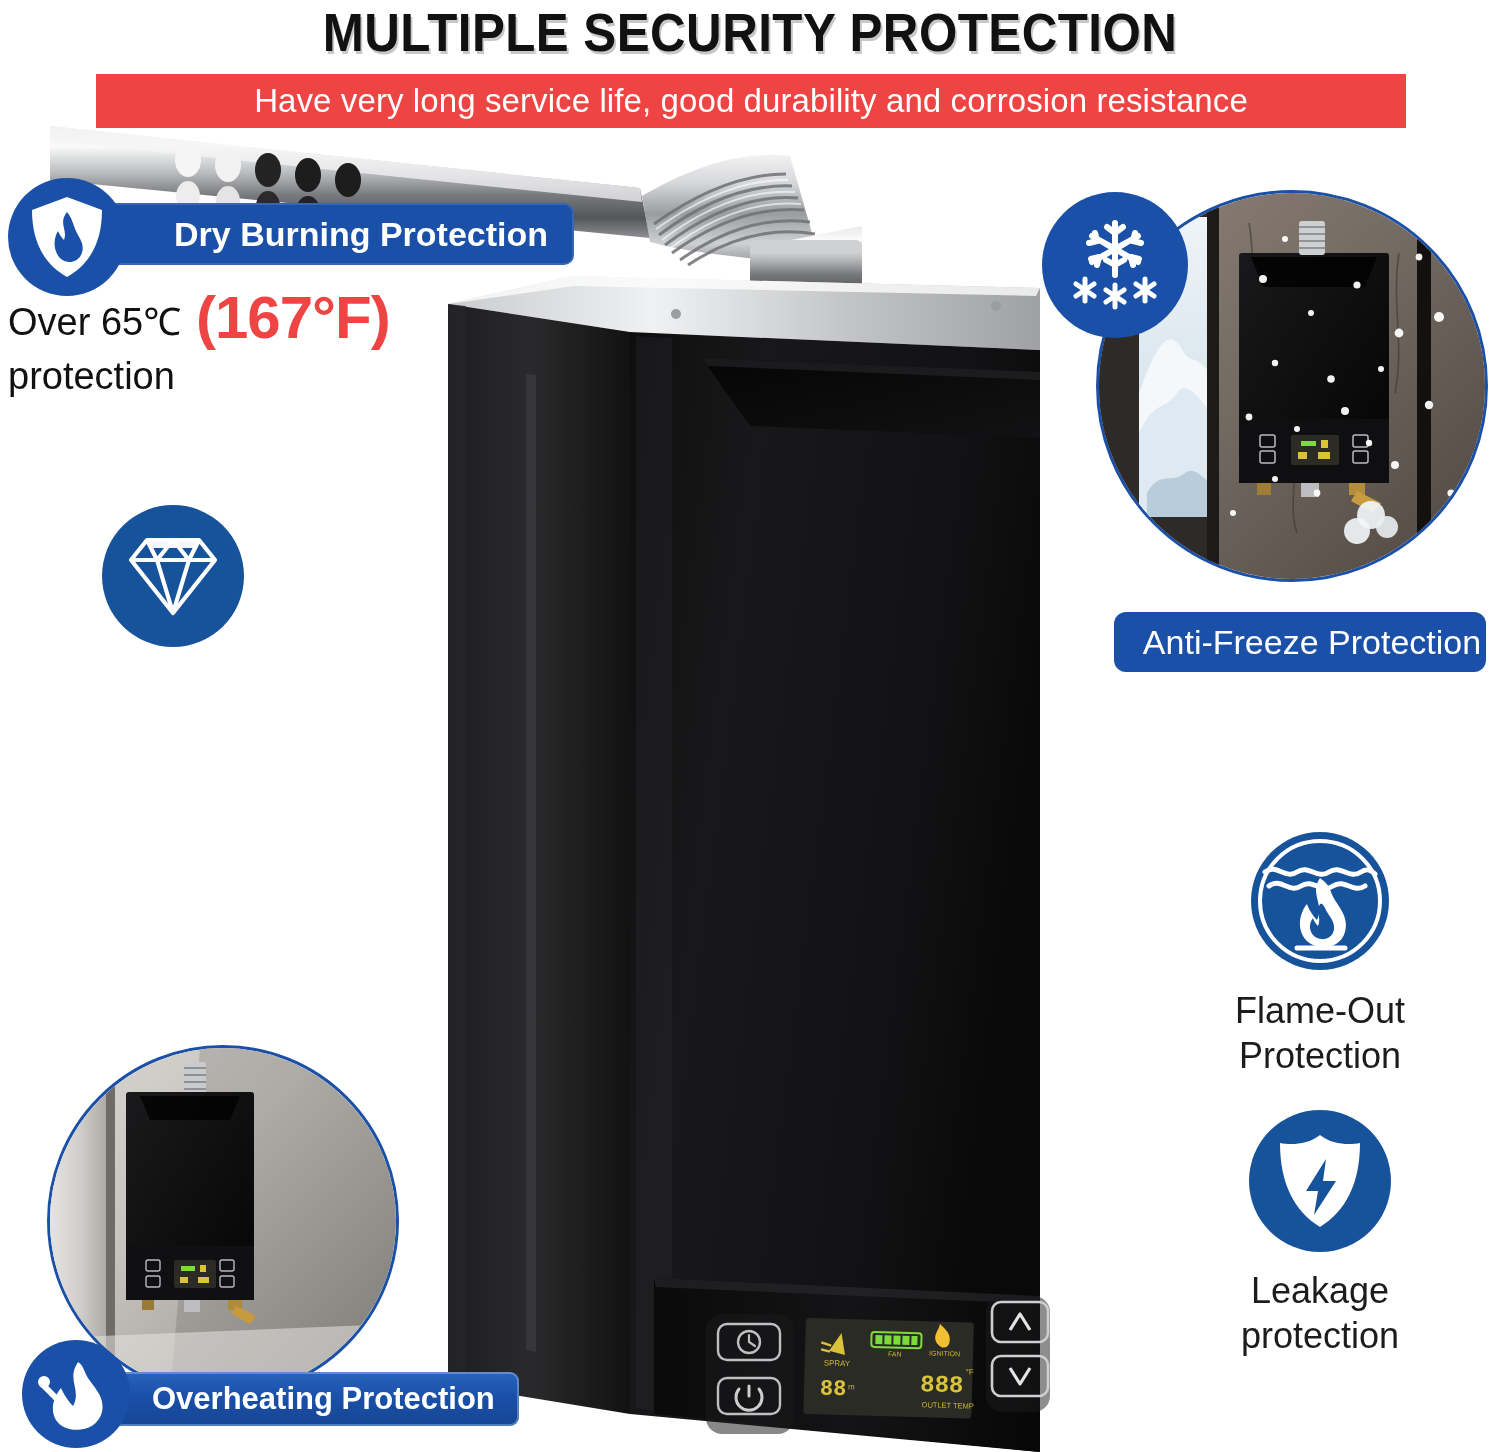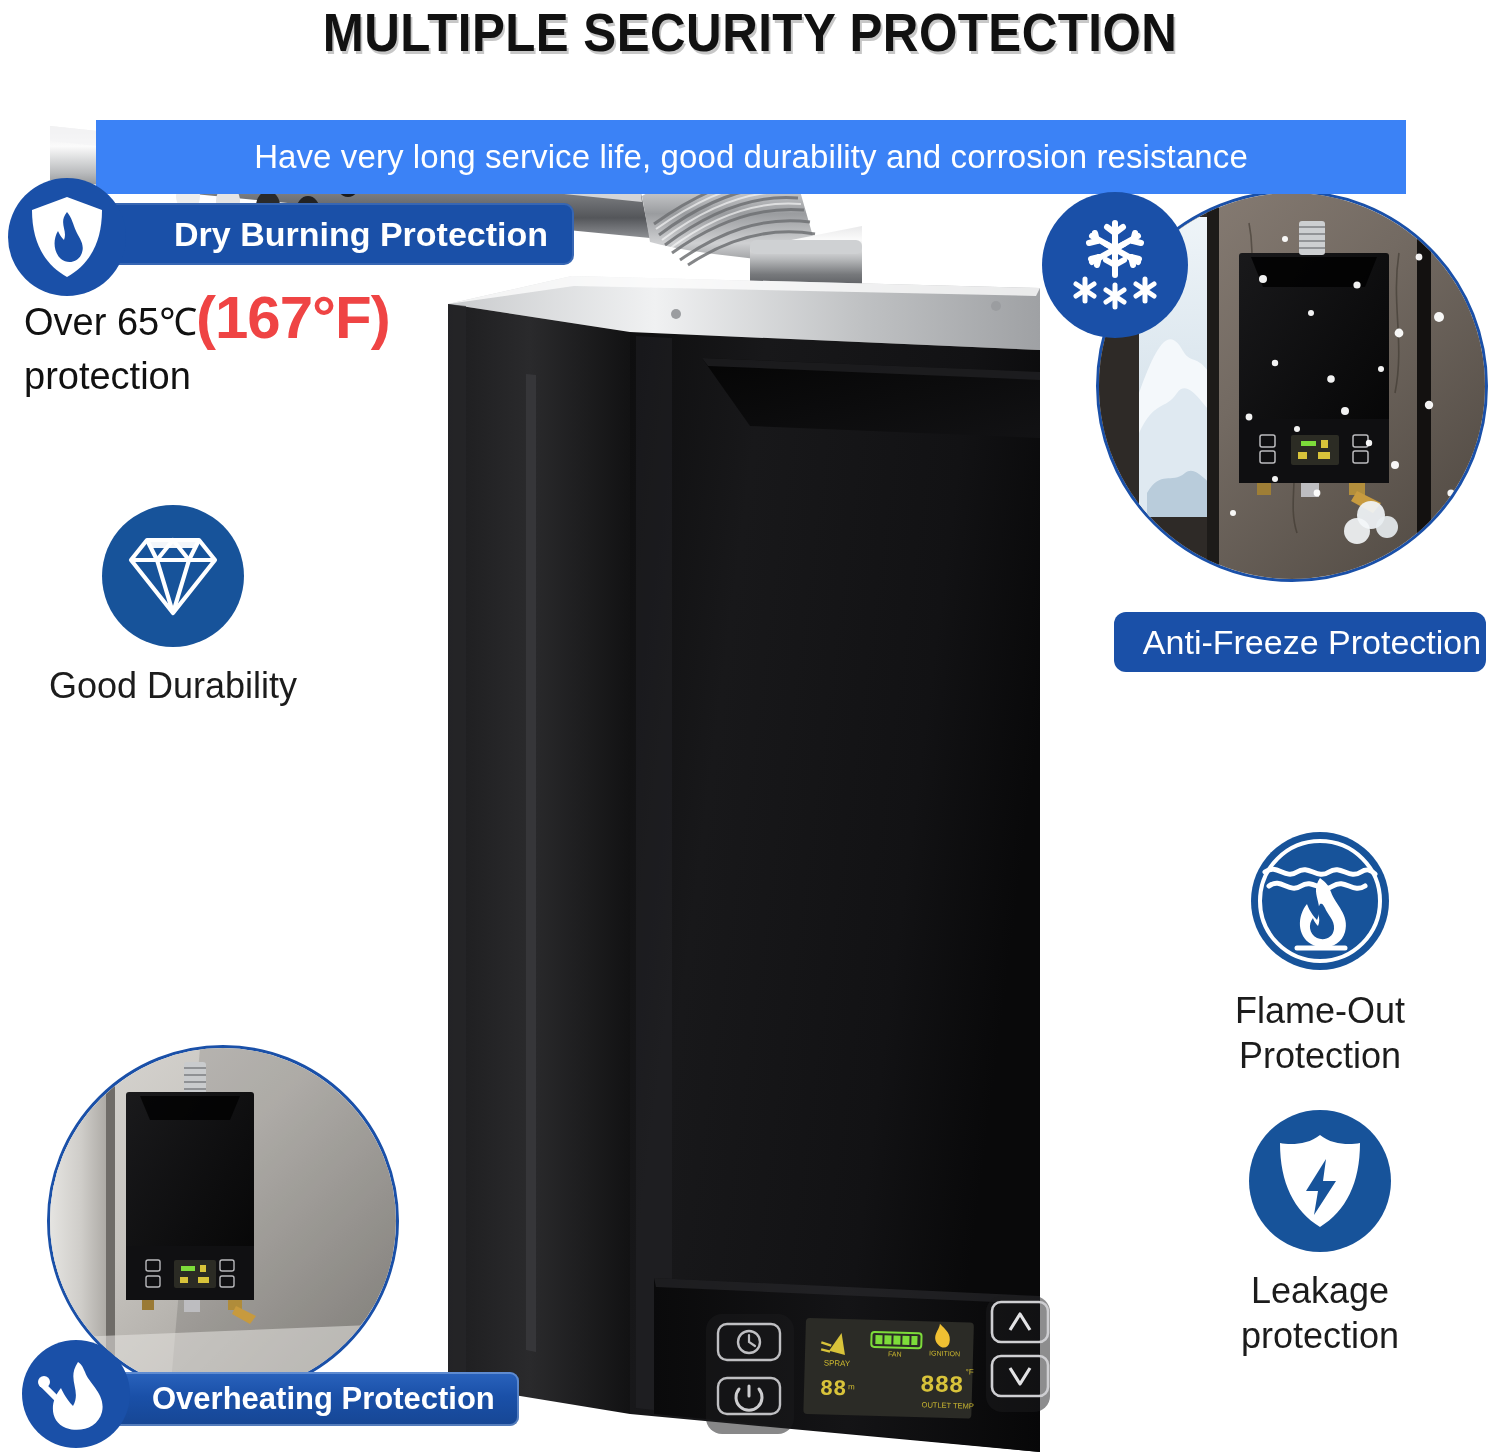--- a/index.html
+++ b/index.html
@@ -20,25 +20,24 @@
     font-weight: 700; font-size: 53px; letter-spacing: 0.5px;
     color: #111111;
     transform: scaleX(0.93); transform-origin: center top;
     text-shadow: 2px 3px 0 rgba(0,0,0,0.22);
     white-space: nowrap;
   }
 
   
   .subtitle-bar {
     position: absolute; left: 96px; top: 74px;
-    width: 1310px; height: 74px;
-    background: #3b82f6;
+    width: 1310px; height: 54px;
+    background: #ef4444;
     display: flex; align-items: center; justify-content: center;
     z-index: 30;
-    margin-top: 46px;
   }
   .subtitle-text {
     color: #ffffff; font-size: 33px; font-weight: 400;
     letter-spacing: 0.1px; white-space: nowrap;
     font-family: "Liberation Sans", sans-serif;
   }
 
   
   .pipe-wrap { position: absolute; left: 50px; top: 108px; width: 830px; height: 200px; z-index: 10; }
 
@@ -58,21 +57,21 @@
   .badge-dry .lbl { color: #fff; font-size: 34px; font-weight: 700; white-space: nowrap; }
   .circ-dry {
     position: absolute; left: 8px; top: 178px;
     width: 118px; height: 118px; border-radius: 50%;
     background: #1a50a8; z-index: 41;
     display: flex; align-items: center; justify-content: center;
   }
 
   
   .over-text {
-    position: absolute; left: 24px; top: 296px; width: 230px;
+    position: absolute; left: 8px; top: 296px; width: 230px;
     z-index: 35; color: #111; font-size: 38px; line-height: 1.42;
     font-weight: 400;
   }
   .f-big {
     position: absolute; left: 196px; top: 283px;
     z-index: 34; color: #ef4444; font-size: 60px; font-weight: 700;
     letter-spacing: -1px; white-space: nowrap;
   }
 
   
@@ -315,21 +314,20 @@
         <g fill="none" stroke="#ffffff" stroke-width="4.2" stroke-linejoin="round">
           <path d="M4,26 L20,6 L72,6 L88,26 L46,79 Z"></path>
           <path d="M4,26 L88,26"></path>
           <path d="M20,6 L30,26 L46,79"></path>
           <path d="M72,6 L62,26 L46,79"></path>
           <path d="M30,26 L46,6 L62,26"></path>
         </g>
         <path d="M20,6 L72,6 L68,14 L24,14 Z" fill="#ffffff" opacity="0.95"></path>
       </svg>
     </div>
-    <div class="cap">Good Durability</div>
   </div>
 
 
   <div class="feat feat-flameout">
     <div class="ring" style="background:#ffffff;border:0;">
       <svg width="142" height="142" viewBox="0 0 142 142">
         <circle cx="71" cy="71" r="69" fill="#17539a"></circle>
         <circle cx="71" cy="71" r="60" fill="none" stroke="#ffffff" stroke-width="4"></circle>
 
         <path d="M16,42 C28,33 36,50 48,42 C60,34 68,50 80,42 C92,34 100,50 112,42 C118,38 122,40 126,44" fill="none" stroke="#ffffff" stroke-width="5" stroke-linecap="round"></path>

